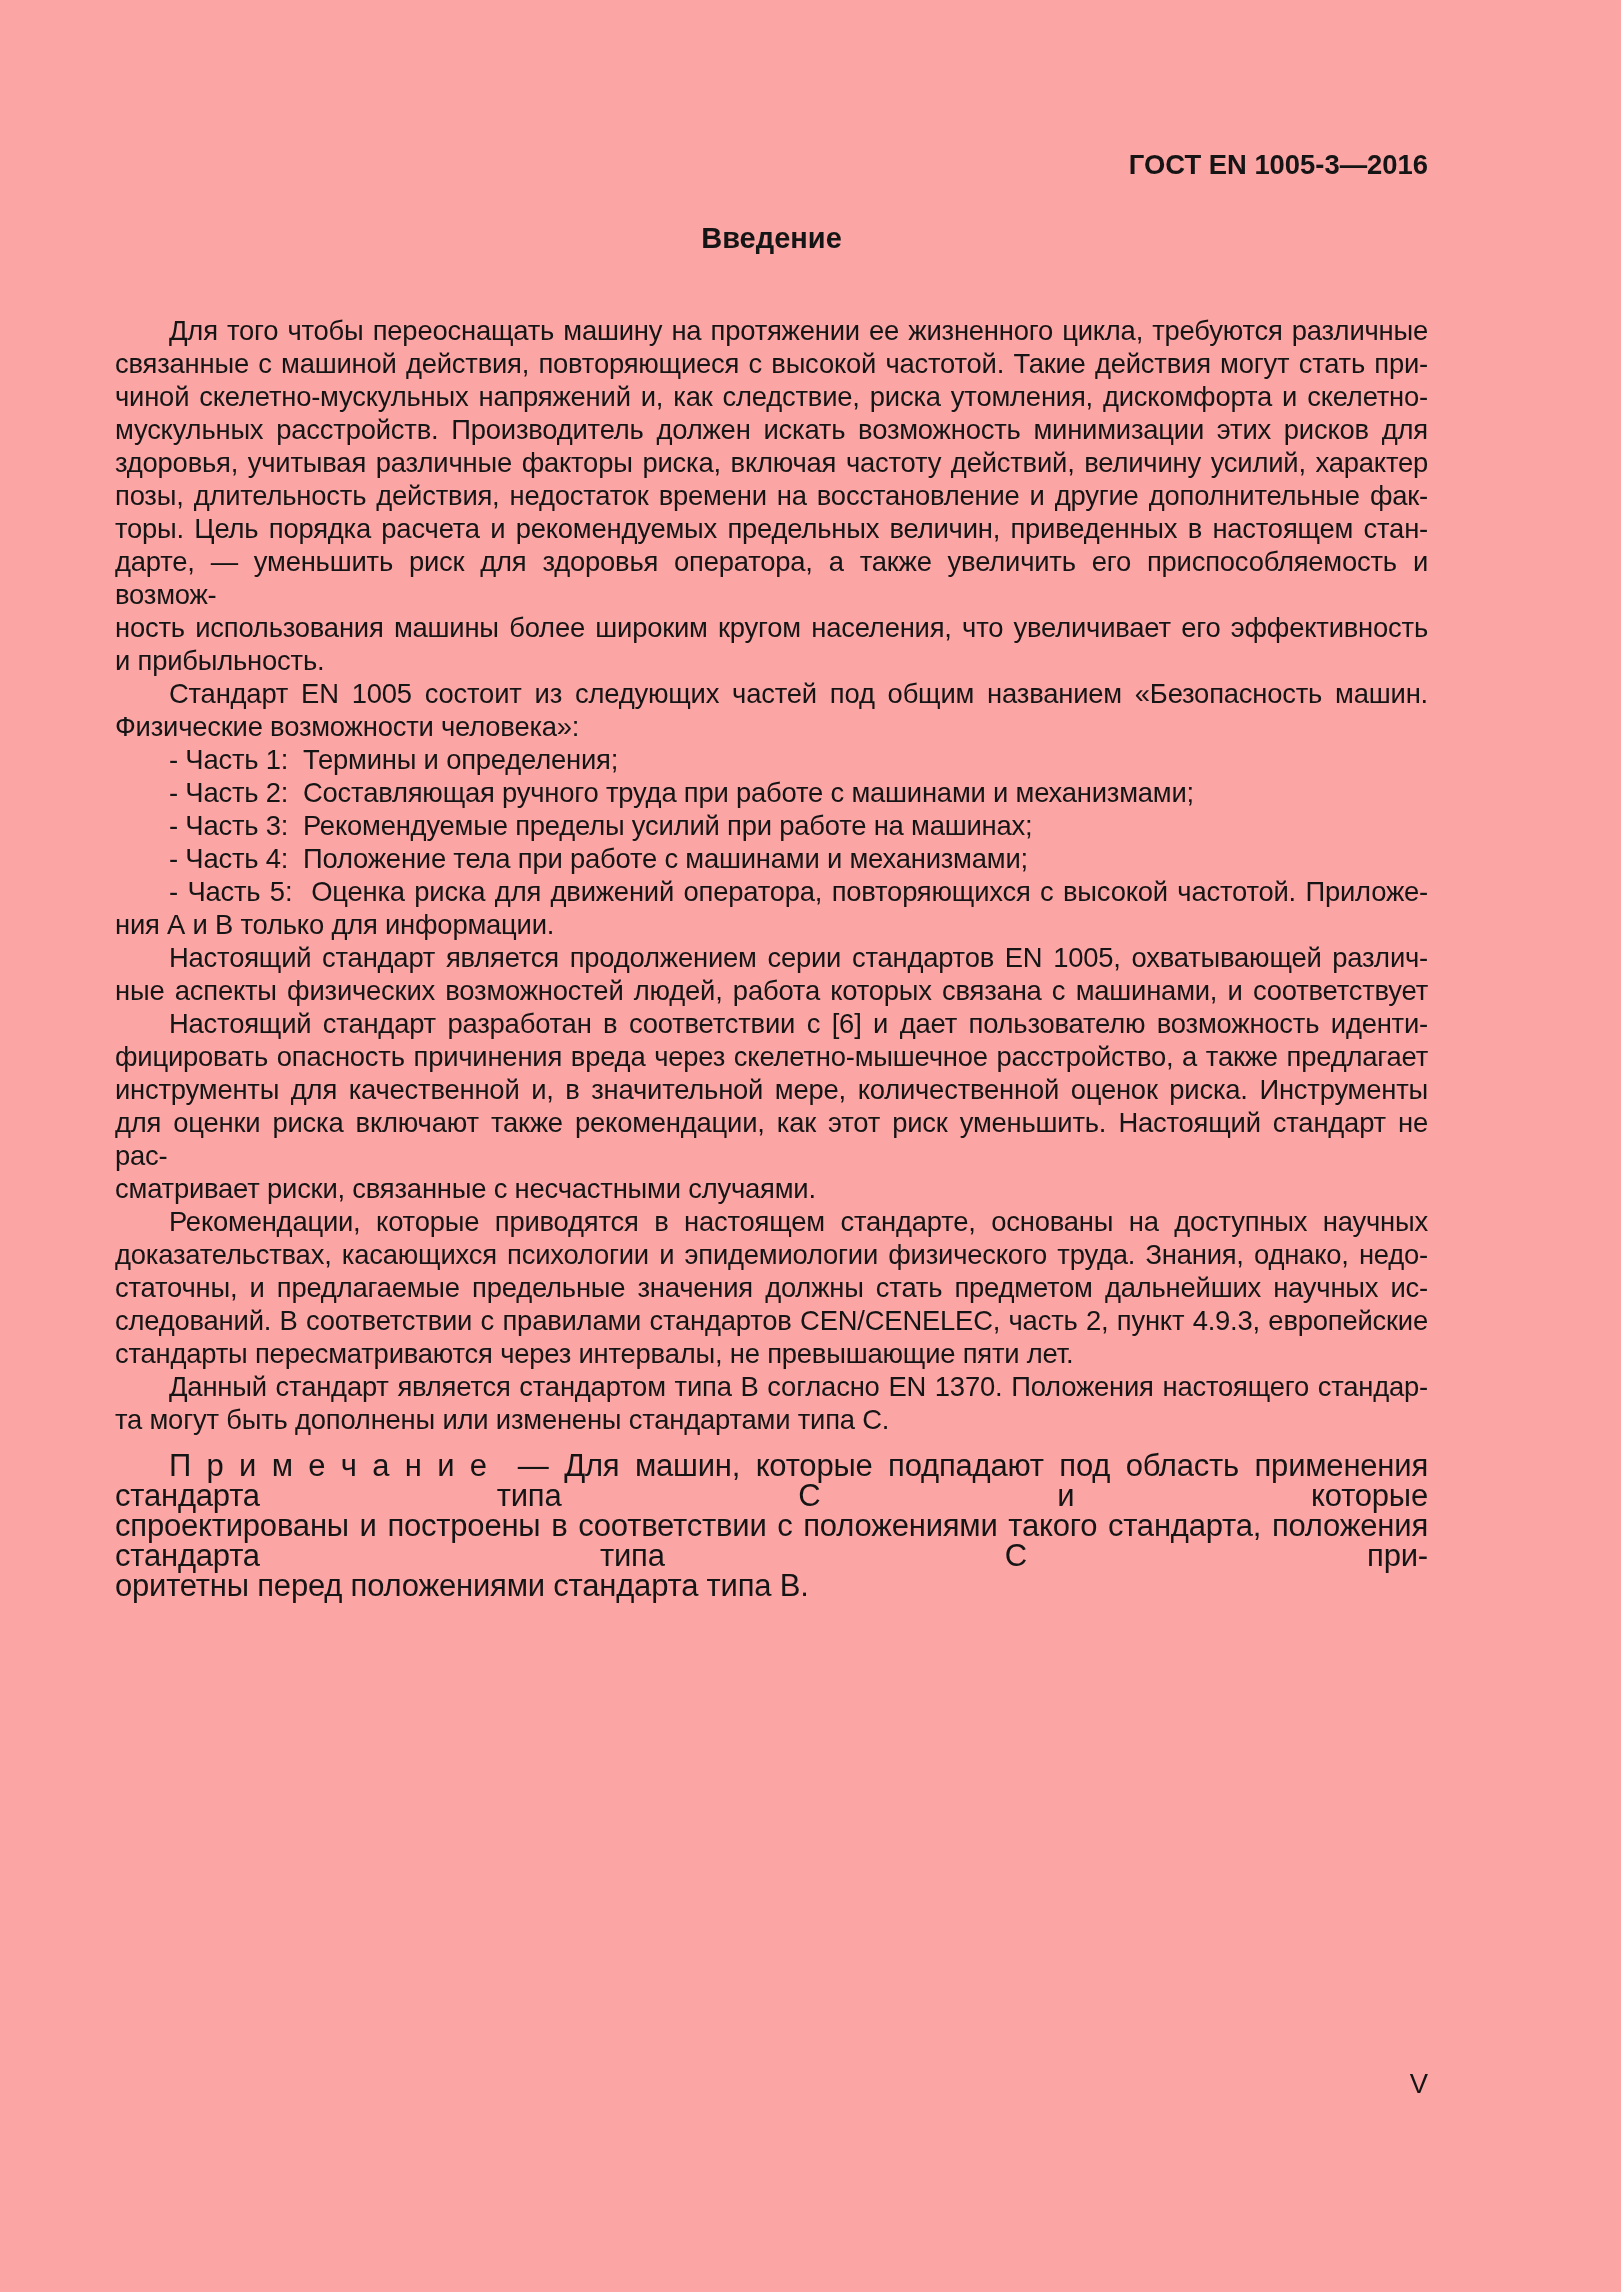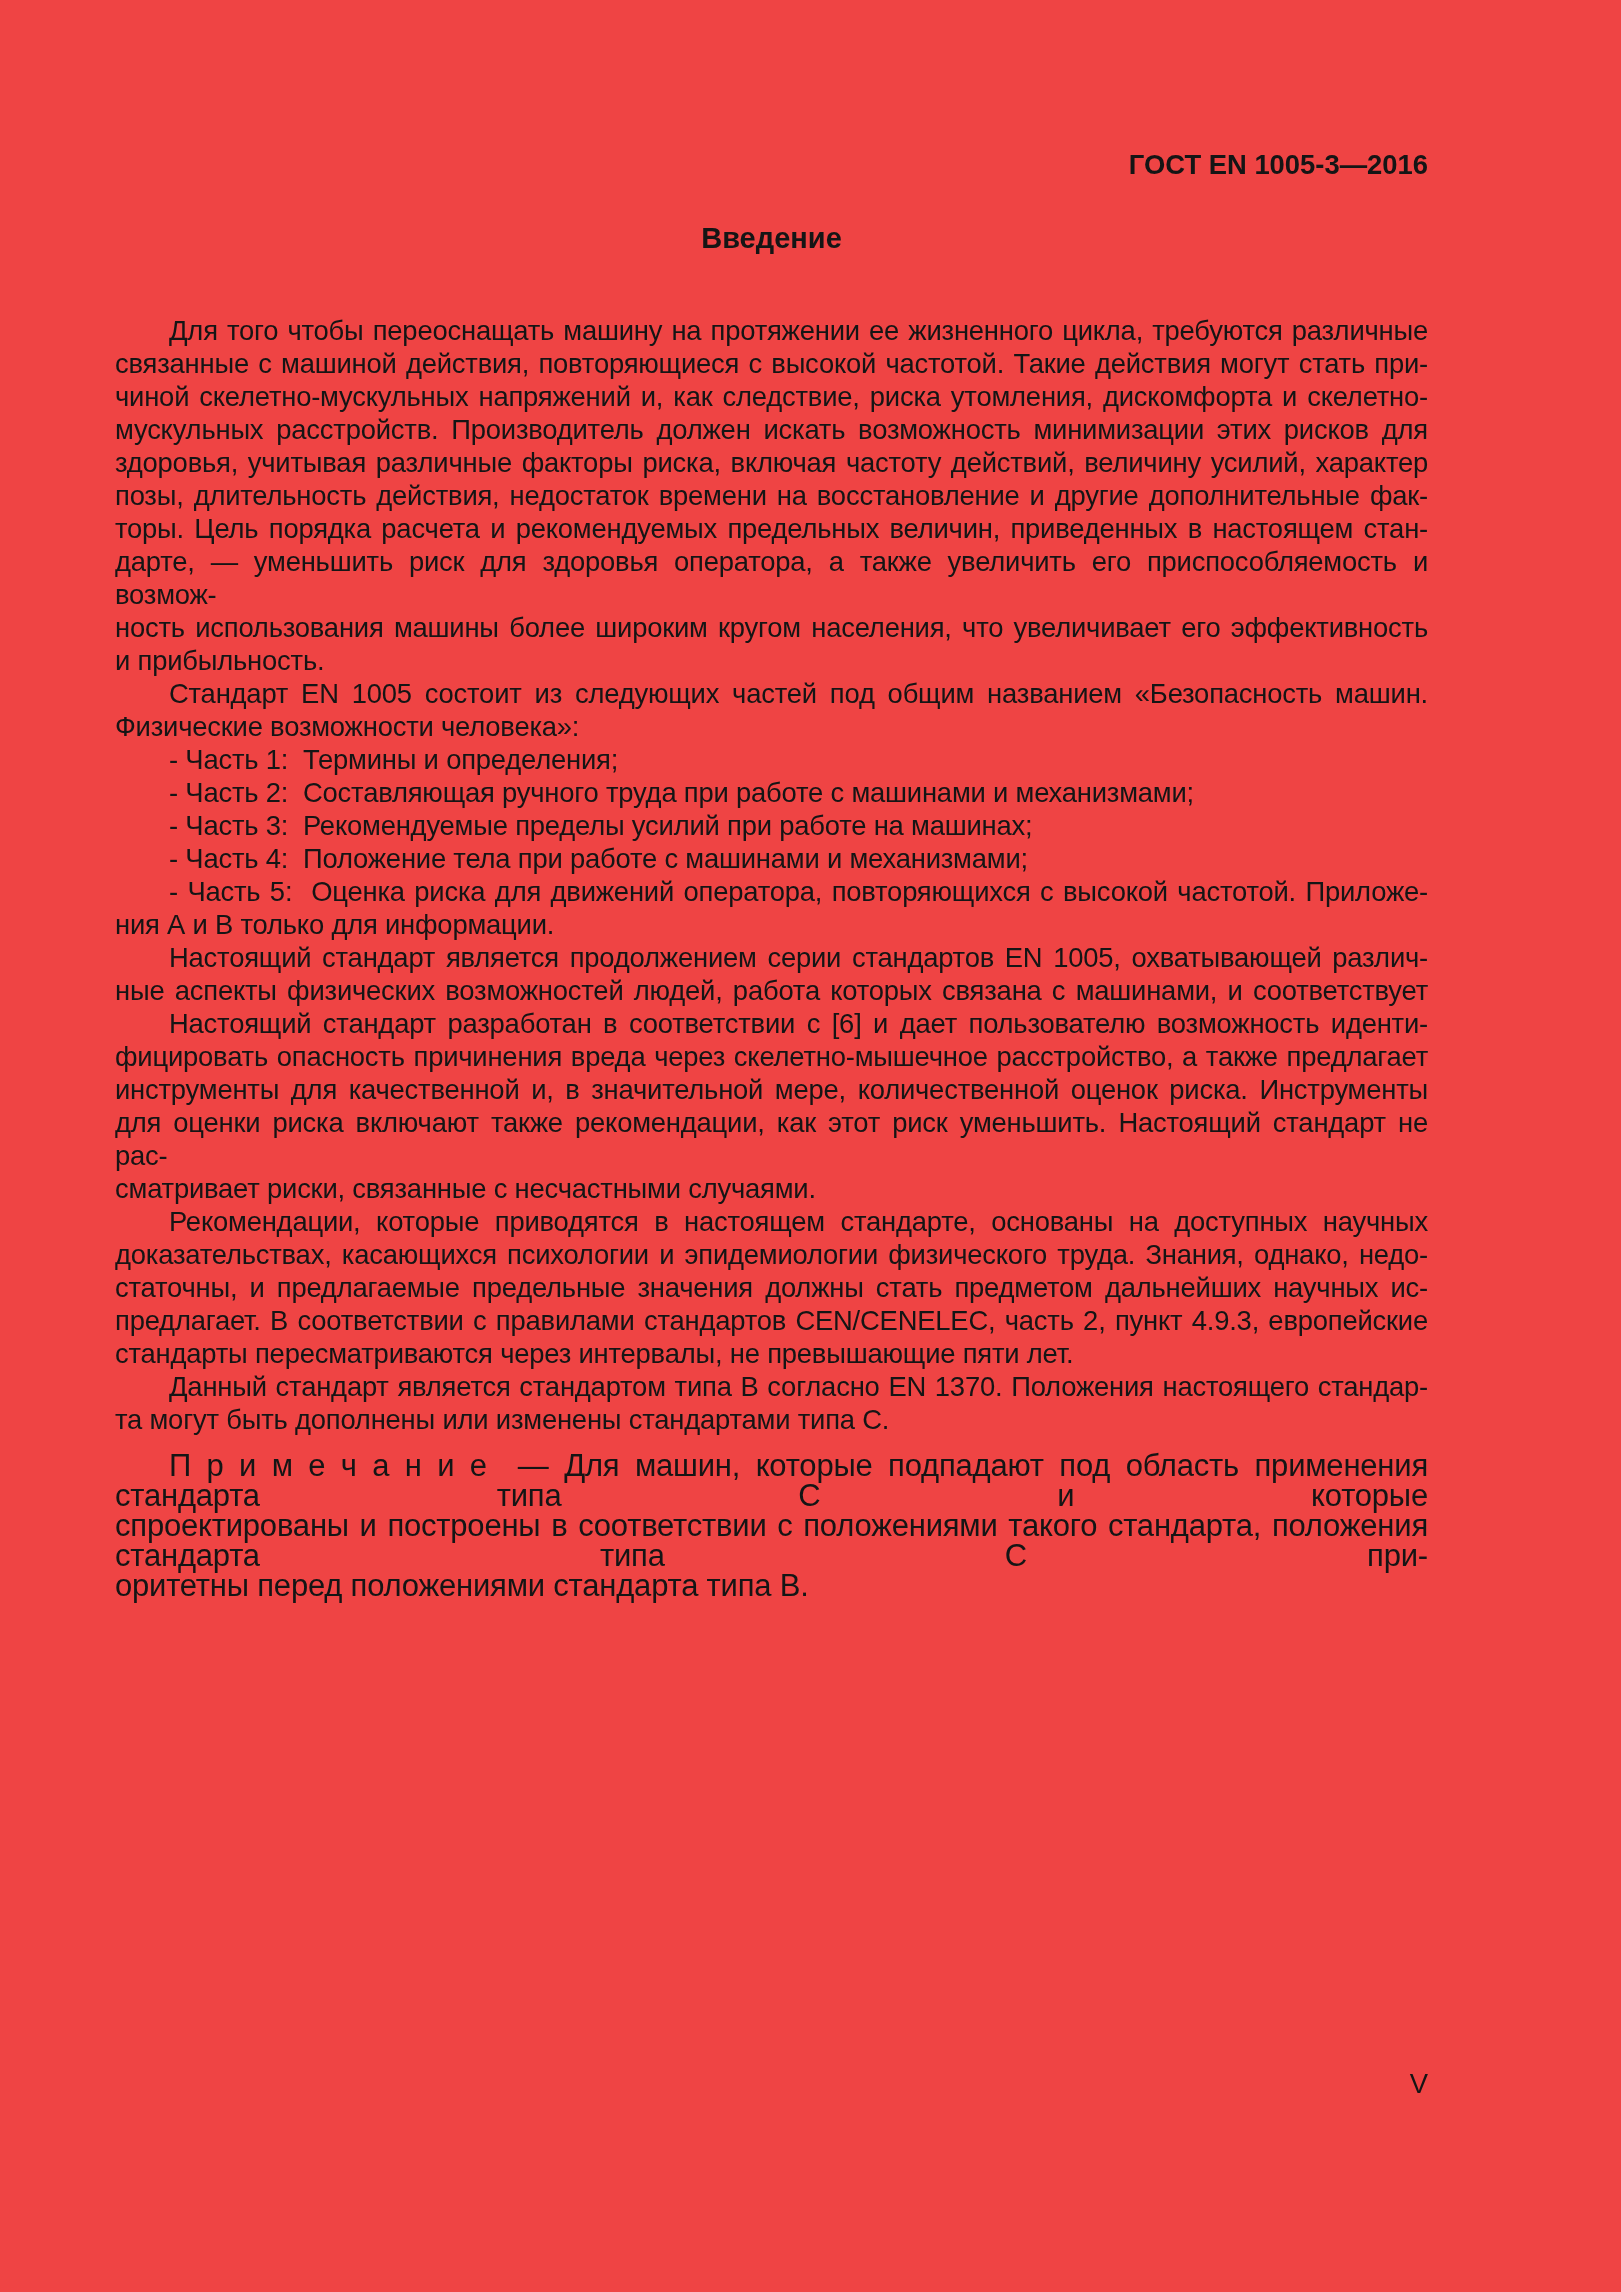--- a/index.html
+++ b/index.html
@@ -1,20 +1,20 @@
 <!DOCTYPE html>
 <html lang="ru"><head>
 <meta charset="utf-8">
 <style>
   html, body { margin: 0; padding: 0; background: #ffffff; }
   .page {
     position: relative;
     width: 1621px;
     height: 2293px;
-    background: #ef4444;
+    background: #fca5a5;
     color: #151515;
     font-family: "Liberation Sans", sans-serif;
     overflow: hidden;
   }
   .doc-header {
     position: absolute;
     top: 149px;
     left: 115px;
     width: 1313px;
     text-align: right;
@@ -111,21 +111,21 @@
         <div class="line first">Настоящий стандарт разработан в соответствии с [6] и дает пользователю возможность иденти-</div>
         <div class="line">фицировать опасность причинения вреда через скелетно-мышечное расстройство, а также предлагает</div>
         <div class="line">инструменты для качественной и, в значительной мере, количественной оценок риска. Инструменты</div>
         <div class="line">для оценки риска включают также рекомендации, как этот риск уменьшить. Настоящий стандарт не рас-</div>
         <div class="line last">сматривает риски, связанные с несчастными случаями.</div>
       </div>
       <div class="block p">
         <div class="line first">Рекомендации, которые приводятся в настоящем стандарте, основаны на доступных научных</div>
         <div class="line">доказательствах, касающихся психологии и эпидемиологии физического труда. Знания, однако, недо-</div>
         <div class="line">статочны, и предлагаемые предельные значения должны стать предметом дальнейших научных ис-</div>
-        <div class="line">предлагает. В соответствии с правилами стандартов CEN/CENELEC, часть 2, пункт 4.9.3, европейские</div>
+        <div class="line">следований. В соответствии с правилами стандартов CEN/CENELEC, часть 2, пункт 4.9.3, европейские</div>
         <div class="line last">стандарты пересматриваются через интервалы, не превышающие пяти лет.</div>
       </div>
       <div class="block p">
         <div class="line first">Данный стандарт является стандартом типа В согласно EN 1370. Положения настоящего стандар-</div>
         <div class="line last">та могут быть дополнены или изменены стандартами типа С.</div>
       </div>
       <div class="block note">
         <div class="line first">П р и м е ч а н и е&nbsp; — Для машин, которые подпадают под область применения стандарта типа С и которые</div>
         <div class="line">спроектированы и построены в соответствии с положениями такого стандарта, положения стандарта типа С при-</div>
         <div class="line last">оритетны перед положениями стандарта типа В.</div>

